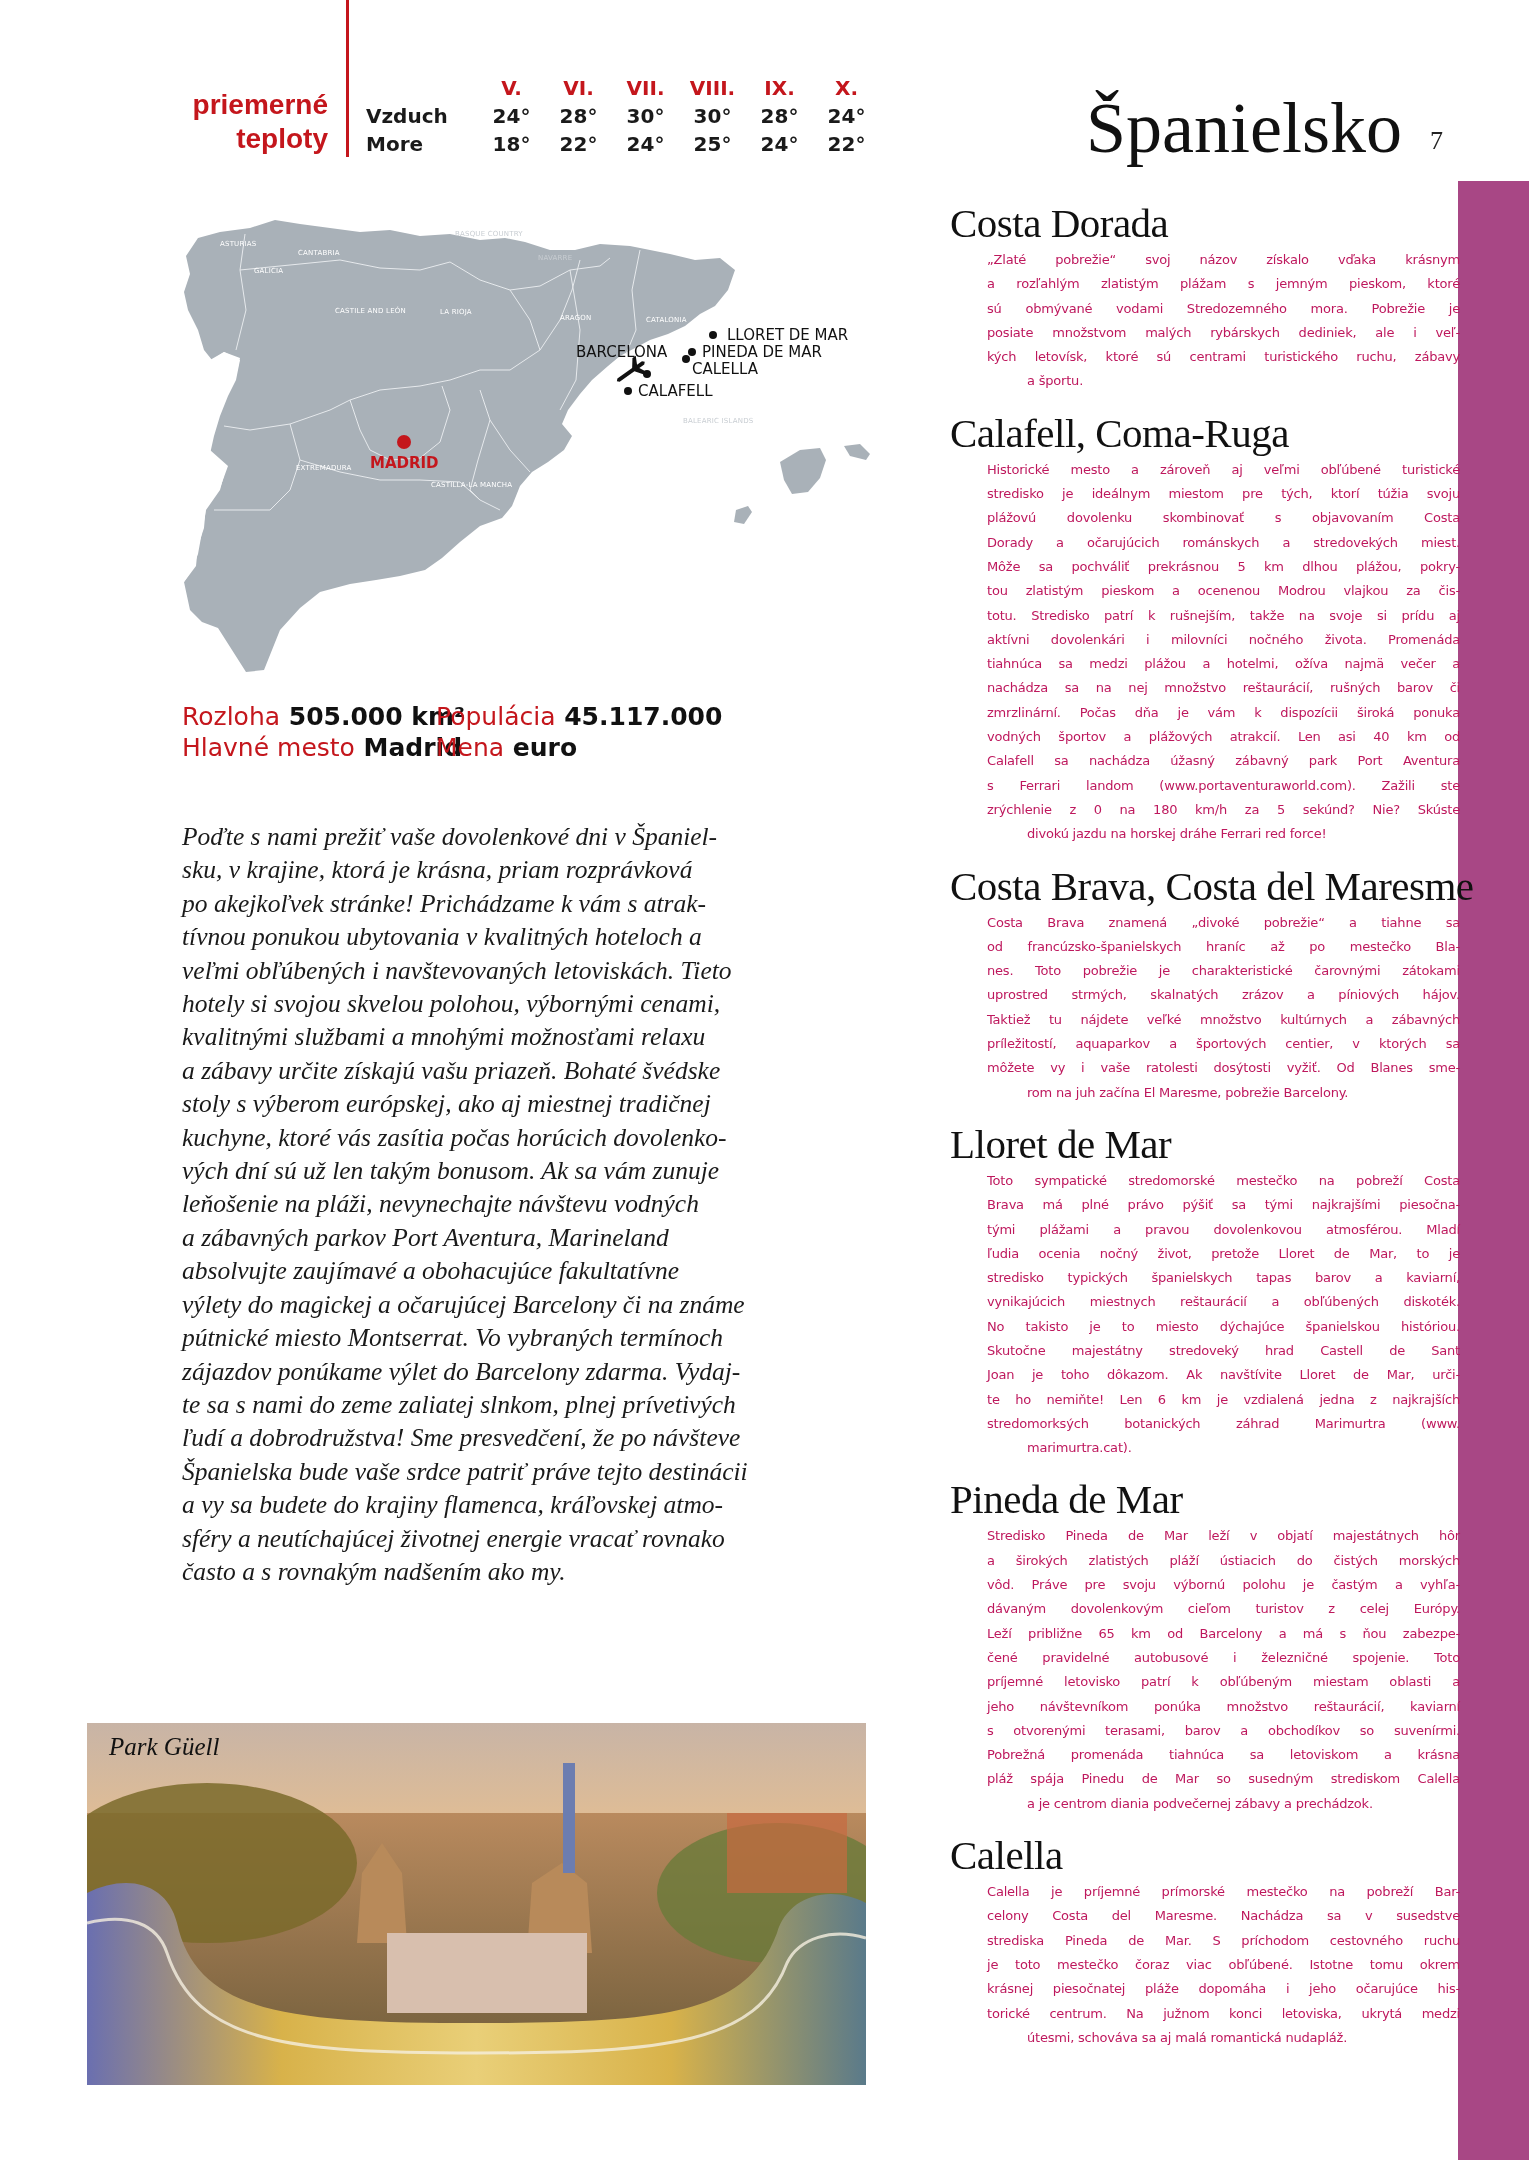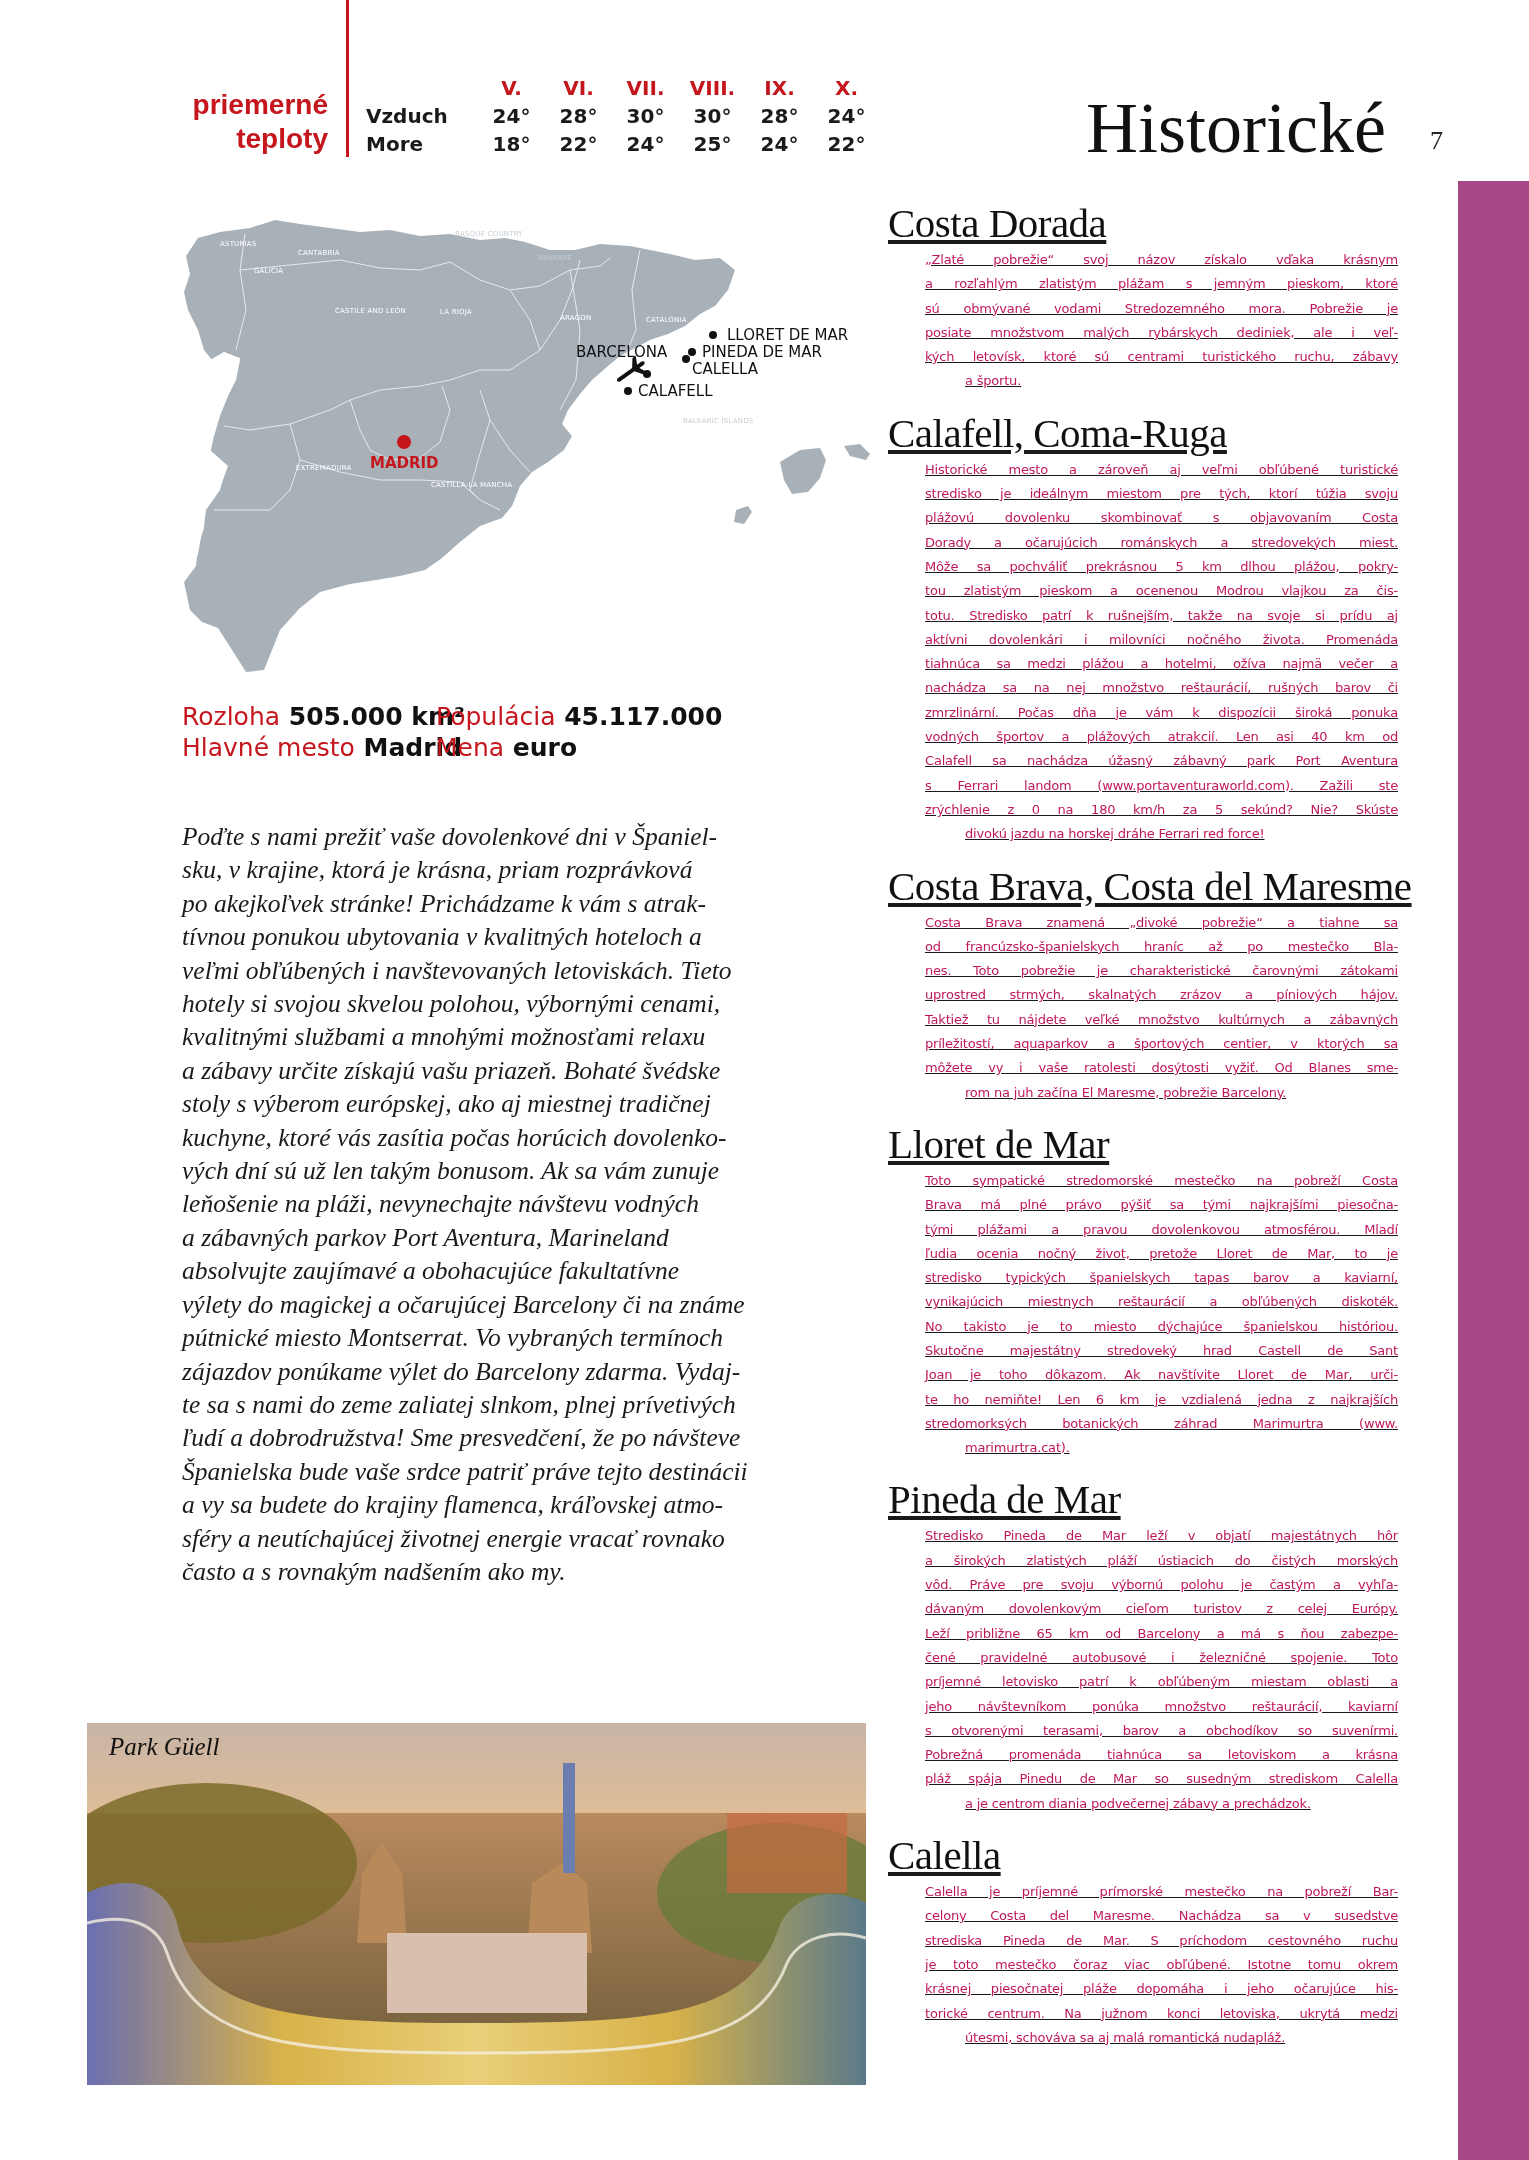--- a/index.html
+++ b/index.html
@@ -65,21 +65,21 @@
 
     
     .photo { left: 87px; top: 1723px; width: 779px; height: 362px; overflow: hidden; }
     .photo svg { width: 100%; height: 100%; display: block; }
     .photo-caption {
       left: 109px; top: 1733px; font-family: "Liberation Serif", serif; font-style: italic;
       font-size: 25px; color: #111;
     }
 
     
-    .rcol { left: 888px; top: 198px; width: 510px; text-decoration: underline; }
+    .rcol { left: 950px; top: 198px; width: 510px; }
     .section h2 {
       margin: 0; font-family: "Liberation Serif", "DejaVu Serif", serif; font-weight: normal;
       font-size: 41px; line-height: 50px; color: #111; letter-spacing: -0.5px; white-space: nowrap;
     }
     .section p {
       margin: 0 0 0 37px; font-family: "DejaVu Sans", sans-serif; font-size: 13px;
       line-height: 24.3px; color: #be185d; text-align: justify; hyphens: manual;
     }
     .section p .line { display: block; text-align: justify; text-align-last: justify; white-space: nowrap; letter-spacing: -0.2px; }
     .section p .line.last { text-align-last: left; margin-left: 40px; }
@@ -118,21 +118,21 @@
     <td>18°</td>
     <td>22°</td>
     <td>24°</td>
     <td>25°</td>
     <td>24°</td>
     <td>22°</td>
   </tr>
 </tbody>
   </table>
 
-<div class="abs page-title">Historické</div>
+<div class="abs page-title">Španielsko</div>
 <div class="abs page-number">7</div>
 <div class="abs side-bar"></div>
 
 <div class="abs map">
   <svg viewBox="0 0 720 470">
 
     <path fill="#a9b1b8" d="M18,28 L40,22 L70,18 L95,10 L120,14 L150,18 L180,22 L210,20 L240,26 L270,24 L300,30 L325,28 L345,32 L370,40 L395,40 L420,34 L450,36 L470,40 L490,44 L515,50 L540,48 L555,60 L548,80 L535,96 L520,104 L505,116 L488,124 L470,130 L455,138 L440,146 L428,156 L412,170 L400,184 L388,200 L382,214 L392,226 L384,240 L368,252 L352,262 L340,276 L332,296 L322,308 L300,316 L280,332 L262,348 L245,360 L220,366 L196,370 L170,374 L140,382 L120,398 L100,420 L84,460 L66,462 L52,440 L38,418 L22,412 L10,400 L4,372 L16,356 L18,336 L24,318 L26,296 L40,278 L48,256 L30,240 L34,220 L40,200 L48,180 L56,166 L60,148 L44,142 L32,150 L24,140 L18,120 L8,100 L4,82 L10,64 L6,46 Z"></path>
 
     <path fill="#ffffff" d="M4,140 L30,150 L44,142 L60,150 L56,170 L48,186 L40,206 L34,226 L30,244 L46,258 L40,280 L26,300 L22,322 L18,344 L12,360 L4,372 L0,372 L0,140 Z"></path>
 

